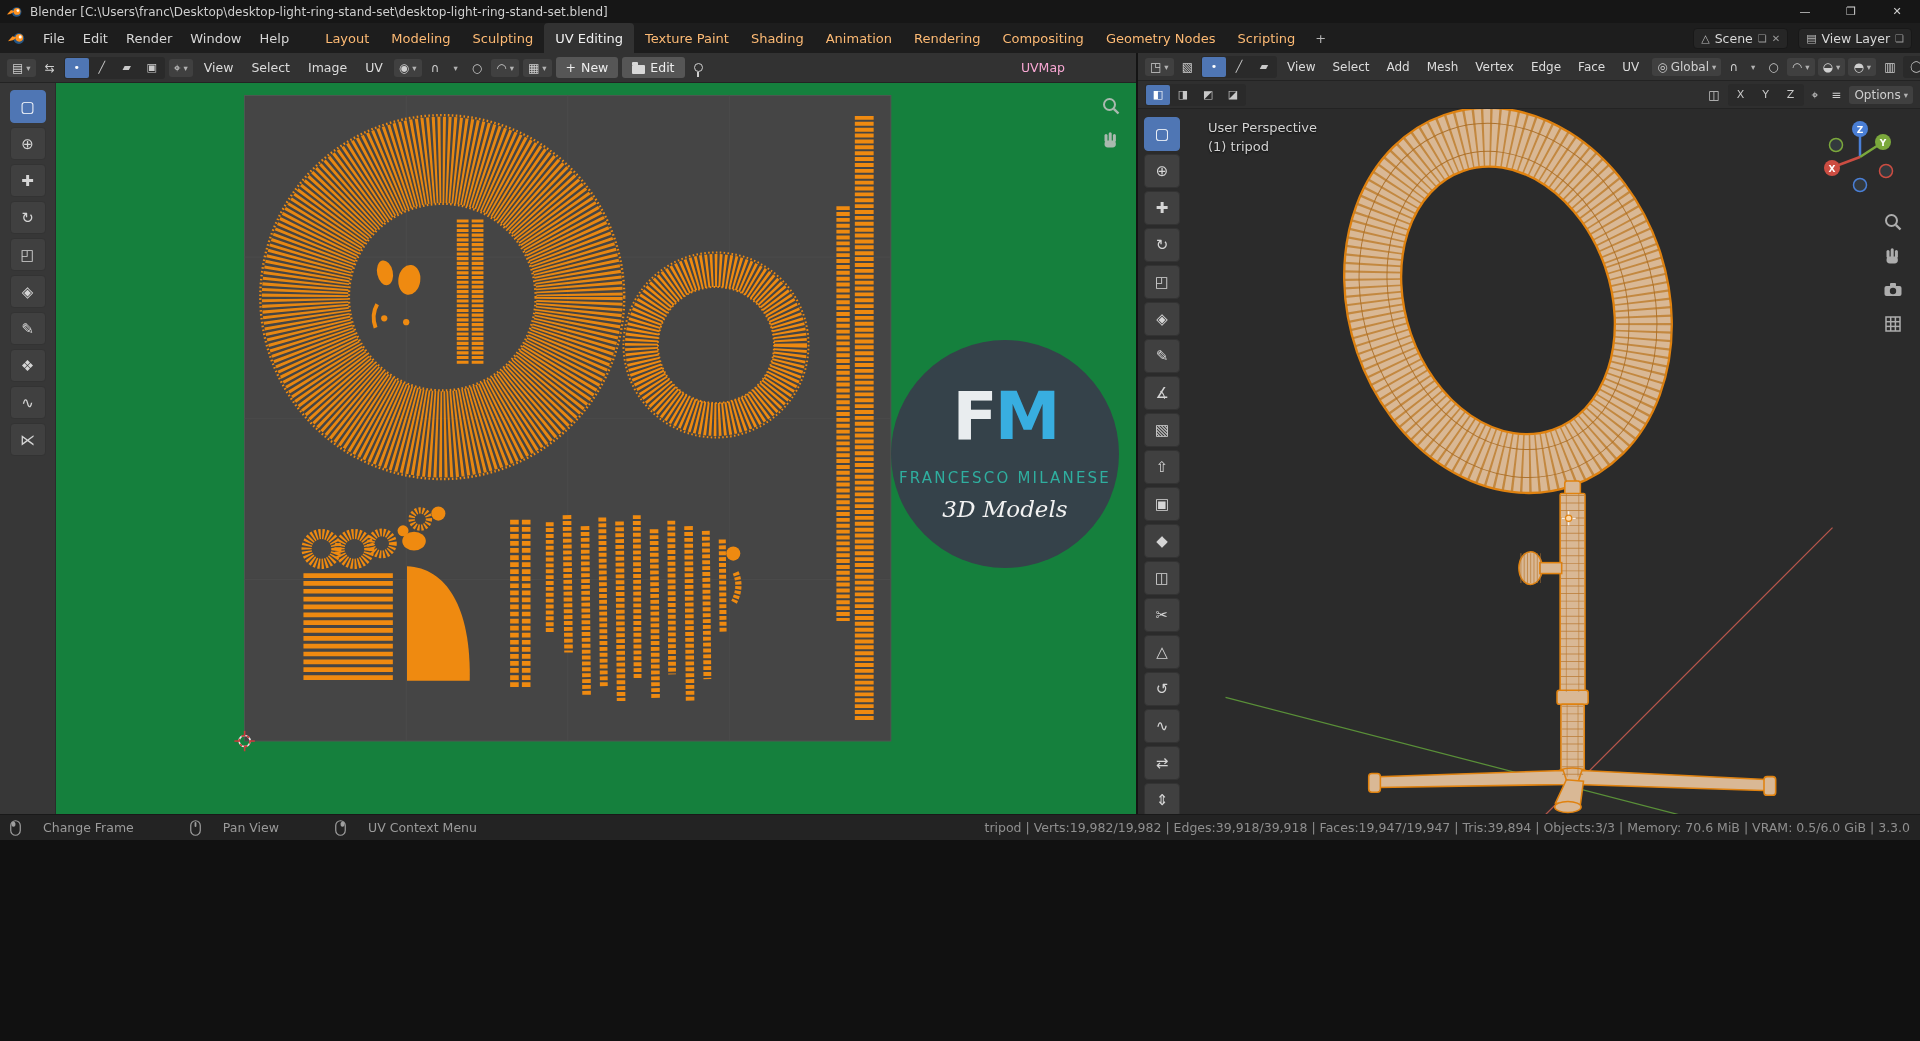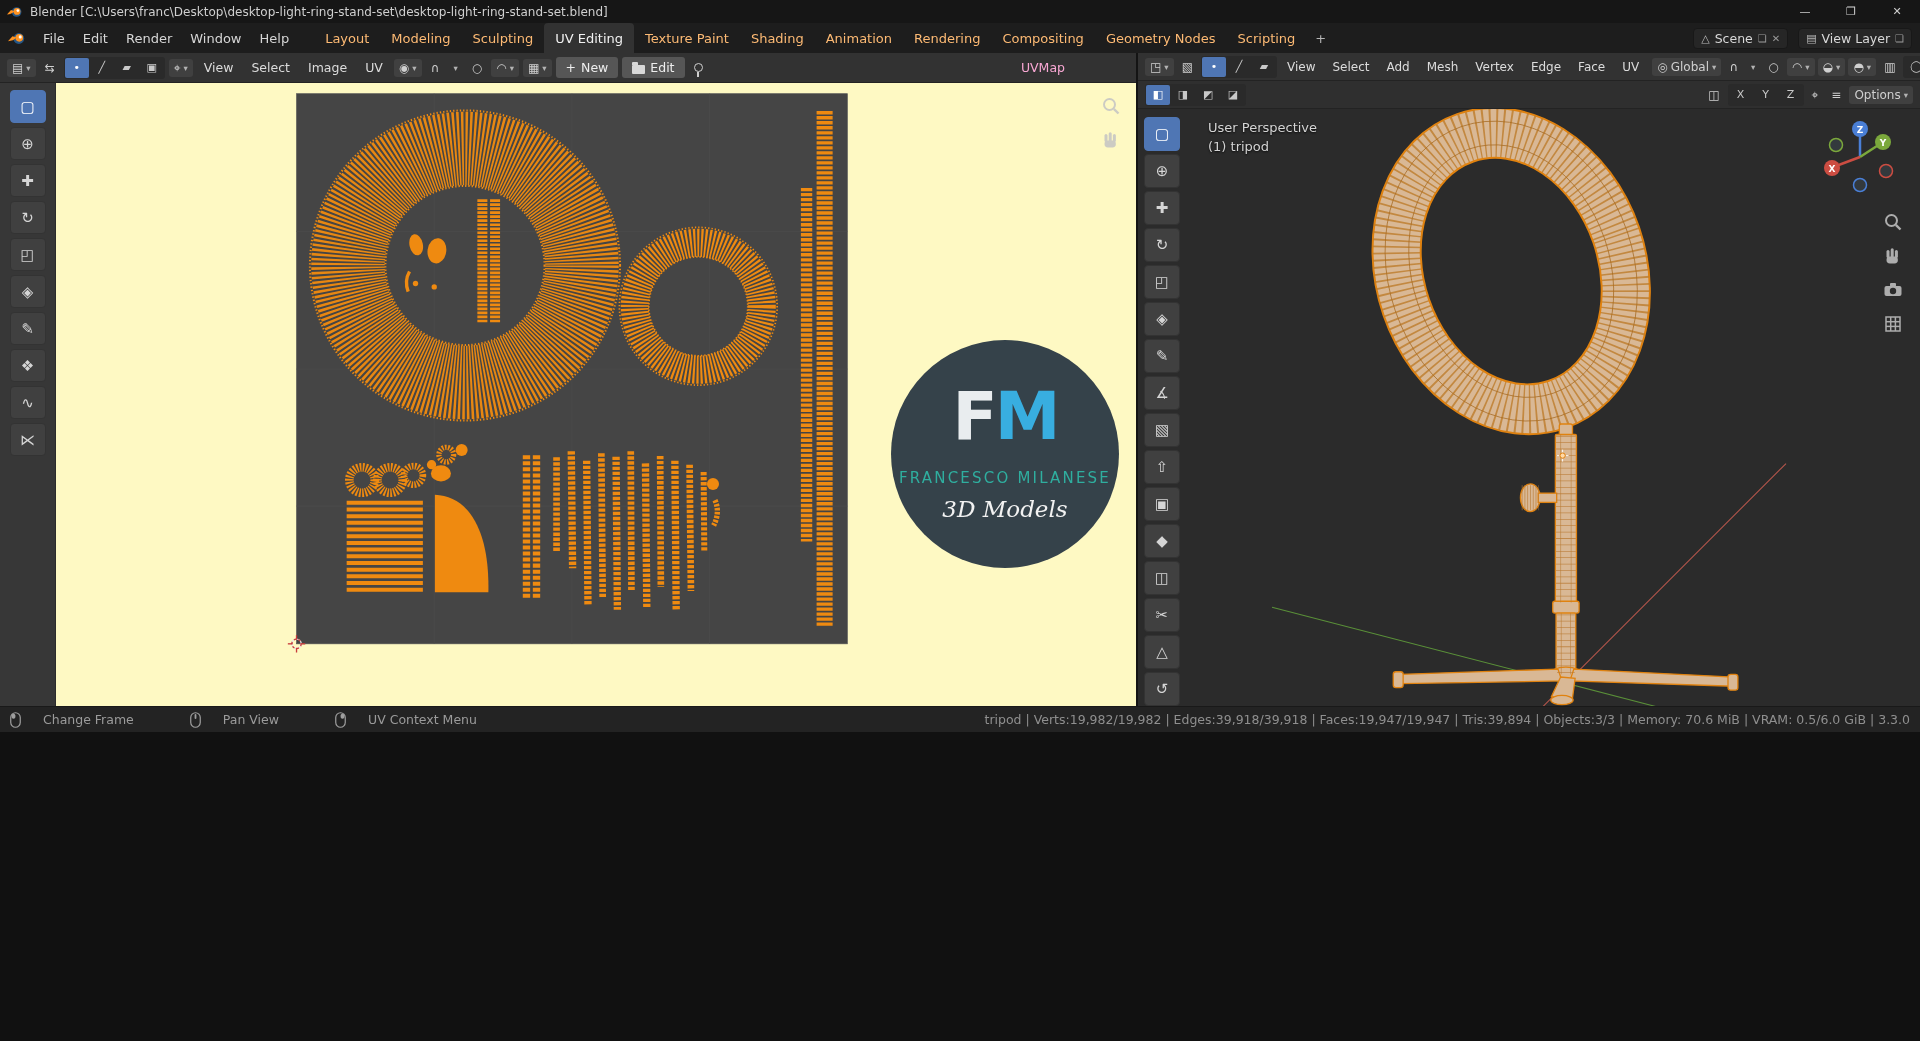--- a/index.html
+++ b/index.html
@@ -1,18 +1,18 @@
 <!DOCTYPE html>
 <html><head>
 <meta charset="utf-8">
 <style>
   * { margin:0; padding:0; box-sizing:border-box; }
   html,body { width:1920px; height:1041px; overflow:hidden; }
   body { font-family:"DejaVu Sans","Liberation Sans",sans-serif; background:#111; color:#d8d8d8; font-size:13px; }
-  #app { position:relative; width:1920px; height:732px; display:flex; flex-direction:column; }
+  #app { position:relative; width:1920px; height:840px; display:flex; flex-direction:column; }
 
   
   .titlebar { height:23px; background:#161616; display:flex; align-items:center; padding-left:7px; font-size:12px; color:#cfcfcf; flex:none; }
   .titlebar .logo { margin-right:7px; display:flex; align-items:center; }
   .win-controls { margin-left:auto; display:flex; height:100%; }
   .win-btn { width:46px; height:100%; display:flex; align-items:center; justify-content:center; font-size:11px; color:#cfcfcf; }
   .win-btn.close { background:transparent; }
 
   
   .topbar { height:30px; background:#1d1d1d; display:flex; align-items:stretch; padding:0 8px 0 6px; font-size:13px; flex:none; }
@@ -45,21 +45,21 @@
   .folder::before { content:""; position:absolute; top:-3px; left:0; width:6px; height:3px; background:#d8d8d8; border-radius:1px 1px 0 0; }
   .pin { width:9px; height:9px; border:1.5px solid #cfcfcf; border-radius:50%; position:relative; margin-right:3px; }
   .pin::after { content:""; position:absolute; left:2.6px; top:8px; width:1.6px; height:5px; background:#cfcfcf; }
   .uvmap-label { margin-left:auto; margin-right:64px; color:#f9a8d4; }
 
   .editor-body { flex:1; display:flex; min-height:0; }
   .toolbar { width:56px; flex:none; background:#373737; border-right:1px solid #2b2b2b; display:flex; flex-direction:column; align-items:center; padding-top:7px; gap:4px; }
   .tool { width:36px; height:33px; flex:none; background:#404040; border:1px solid #333; border-radius:4px; display:flex; align-items:center; justify-content:center; font-size:15px; color:#d5d5d5; }
   .tool.active { background:#4f76b4; border-color:#4f76b4; color:#fff; }
 
-  .uv-canvas { flex:1; position:relative; background:#fef9c3; overflow:hidden; }
+  .uv-canvas { flex:1; position:relative; background:#15803d; overflow:hidden; }
   .uv-svg { position:absolute; inset:0; width:100%; height:100%; }
 
   .uv-gizmos { position:absolute; top:12px; right:14px; display:flex; flex-direction:column; gap:12px; opacity:.85; }
 
   
   .wm-circle { position:absolute; left:835px; top:257px; width:228px; height:228px; border-radius:50%; background:#35424a; display:flex; flex-direction:column; align-items:center; justify-content:center; z-index:5; }
   .wm-fm { font-size:66px; font-weight:bold; letter-spacing:-3px; line-height:0.95; }
   .wm-f { color:#e9edef; }
   .wm-m { color:#38aee0; }
   .wm-name { font-size:15px; letter-spacing:2.2px; color:#2fae9f; margin-top:20px; }

